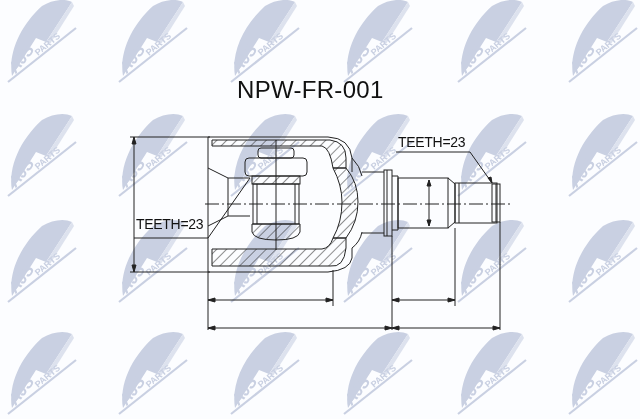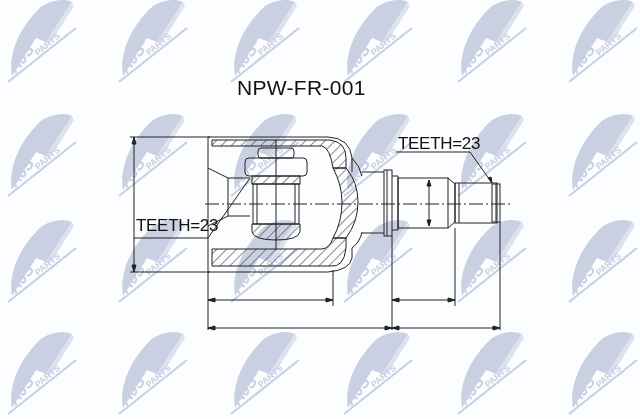--- a/index.html
+++ b/index.html
@@ -7,25 +7,25 @@
       width: 640px; height: 419px; overflow: hidden;
       background: #fcfdff;
       position: relative;
       font-family: "Liberation Sans", sans-serif;
     }
     .wm-layer { position: absolute; left: 0; top: 0; width: 640px; height: 419px; }
     .drawing { position: absolute; left: 0; top: 0; width: 640px; height: 419px; }
     .title {
       position: absolute; left: 237px; top: 76px;
       font-family: "Liberation Sans", sans-serif;
-      font-size: 21px; color: #111; letter-spacing: 0.3px;
+      font-size: 24px; color: #111; letter-spacing: 0.3px;
     }
     .teeth-label {
       position: absolute; font-family: "Liberation Sans", sans-serif;
-      font-size: 17px; color: #111; letter-spacing: -0.3px;
+      font-size: 14px; color: #111; letter-spacing: -0.3px;
     }
   </style>
 </head>
 <body>
 
 <svg class="wm-layer" viewBox="0 0 640 419" xmlns="http://www.w3.org/2000/svg">
   <defs>
     <g id="wm">
       <path d="M10 78 C 6 55, 18 28, 40 8 C 50 2, 62 0, 70 4 L 44 44 L 34 40 Z" fill="#c9d0e2"></path>
       <path d="M44 44 L 70 4 L 72 8 L 48 46 Z" fill="#dde2ee"></path>

